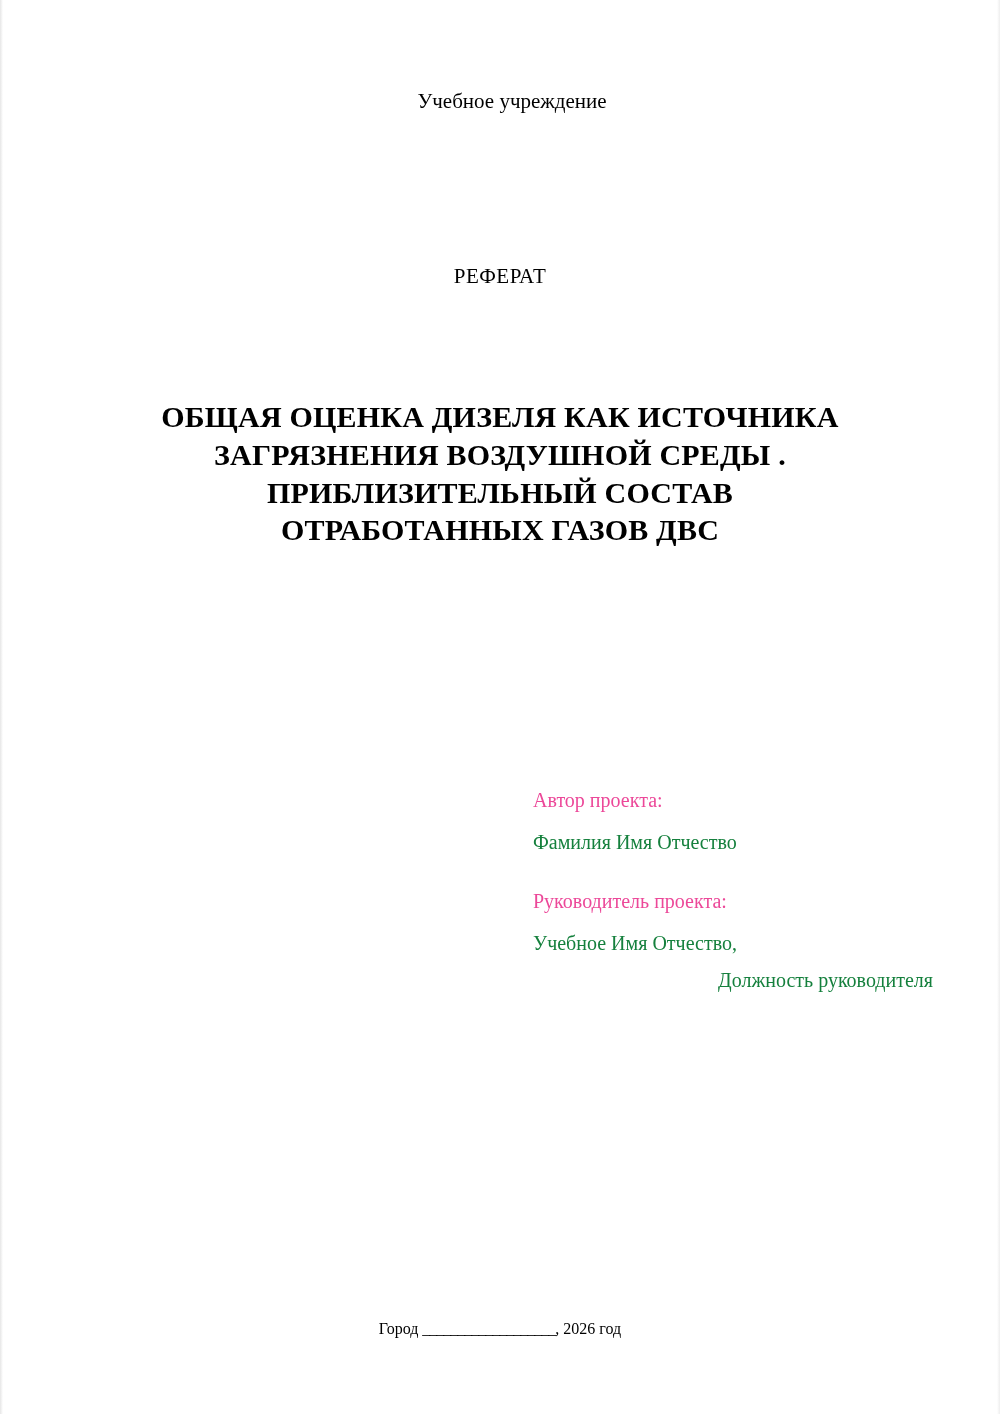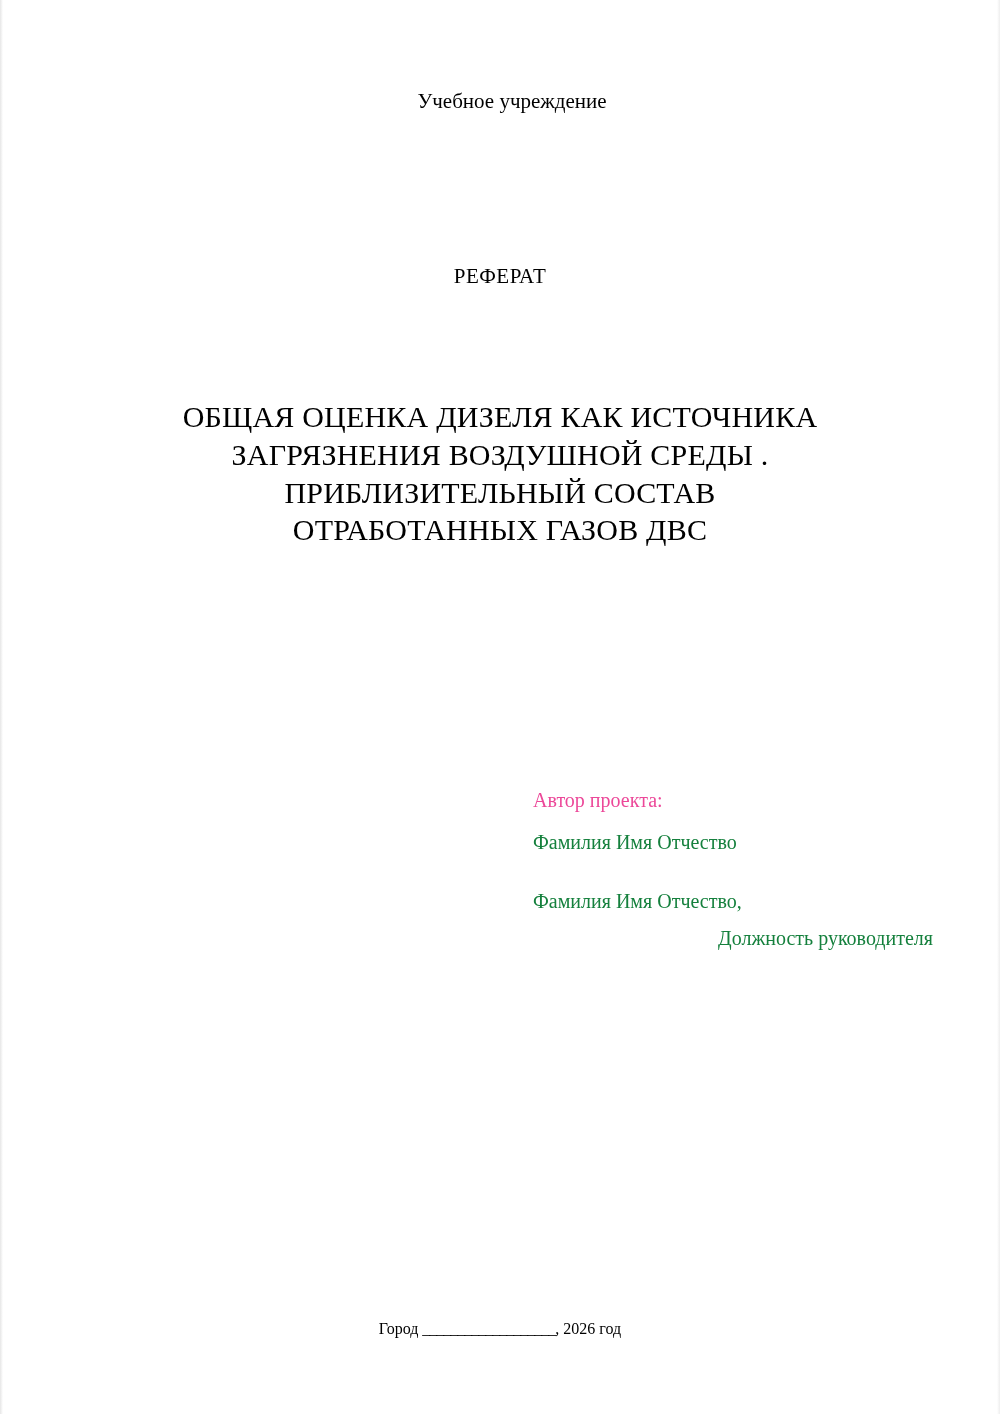--- a/index.html
+++ b/index.html
@@ -57,21 +57,21 @@
     letter-spacing: 0.5px;
   }
 
   .title {
     position: absolute;
     top: 378px;
     left: 160px;
     width: 680px;
     text-align: center;
     font-size: 30px;
-    font-weight: normal;
+    font-weight: bold;
     line-height: 1.26;
     letter-spacing: 0.2px;
   }
 
   .credits {
     position: absolute;
     top: 786px;
     left: 533px;
     width: 400px;
     font-size: 20px;
@@ -116,21 +116,22 @@
   <h1 class="title">ОБЩАЯ ОЦЕНКА ДИЗЕЛЯ КАК ИСТОЧНИКА ЗАГРЯЗНЕНИЯ ВОЗДУШНОЙ СРЕДЫ . ПРИБЛИЗИТЕЛЬНЫЙ СОСТАВ ОТРАБОТАННЫХ ГАЗОВ ДВС</h1>
 
   <div class="credits">
 
     <div class="block">
       <div class="label">Автор проекта:</div>
       <div class="value">Фамилия Имя Отчество</div>
     </div>
 
     <div class="block">
-      <div class="value">Фамилия Имя Отчество,</div>
+      <div class="label">Руководитель проекта:</div>
+      <div class="value">Учебное Имя Отчество,</div>
       <div class="value">Должность руководителя</div>
     </div>
 
   </div>
 
   <div class="footer">
     <span>Город</span><span> </span><span class="blank">___________________</span><span>, 2026 год</span>
   </div>
 
 </div>

